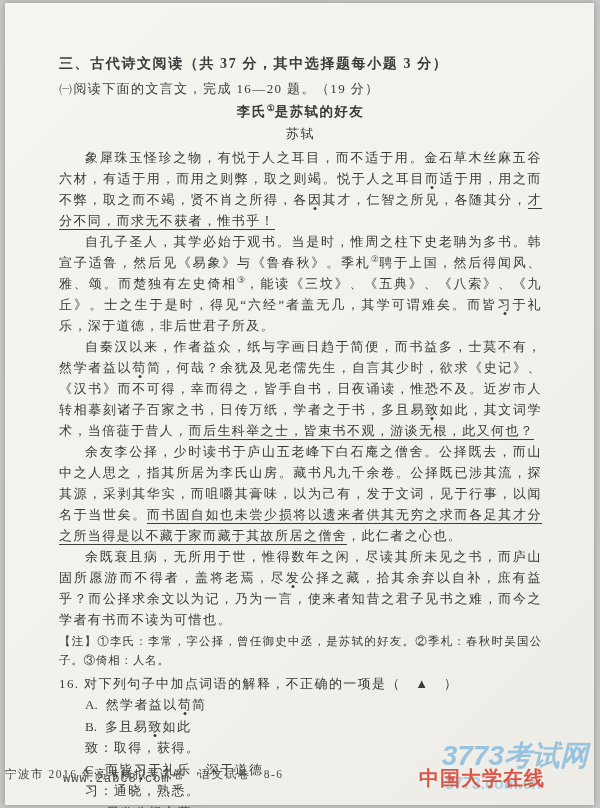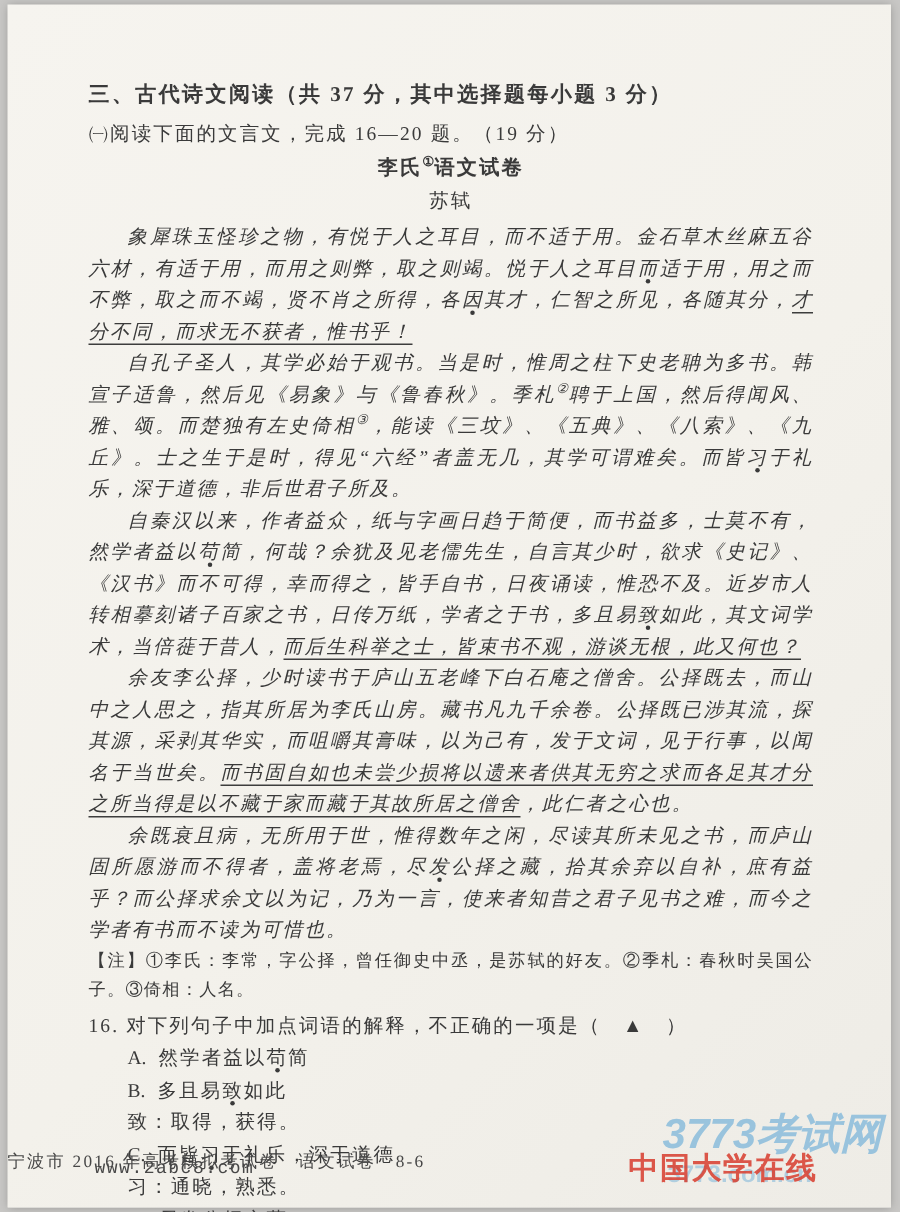--- a/index.html
+++ b/index.html
@@ -32,21 +32,21 @@
   }
   .instruction { margin-bottom: 2px; }
   .passage-title {
     text-align: center;
     font-weight: 600;
     font-size: 13.5px;
     margin: 2px 0 1px 0;
   }
   .passage-author { text-align: center; margin-bottom: 3px; }
   sup { font-size: 9px; letter-spacing: 0; vertical-align: super; line-height: 0; }
-  p.para { text-indent: 2em; font-style: italic; }
+  p.para { text-indent: 2em; }
   .ul { border-bottom: 1.2px solid #3d3d3d; padding-bottom: 1px; }
   .dch { position: relative; }
   .dch::after {
     content: "";
     position: absolute;
     left: 50%; bottom: -3px;
     transform: translateX(-50%);
     width: 3px; height: 3px;
     border-radius: 50%;
     background: #3a3a3a;
@@ -125,21 +125,21 @@
 </style>
 </head>
 <body>
 
 <div class="paper">
   <div class="content">
 
     <div class="section-heading">三、古代诗文阅读（共 37 分，其中选择题每小题 3 分）</div>
     <div class="instruction">㈠阅读下面的文言文，完成 16—20 题。（19 分）</div>
 
-    <div class="passage-title"><span>李氏</span><sup>①</sup><span>语文试卷</span></div>
+    <div class="passage-title"><span>李氏</span><sup>①</sup><span>是苏轼的好友</span></div>
     <div class="passage-author">苏轼</div>
 
     <p class="para"><span>象犀珠玉怪珍之物，有悦于人之耳目，而不适于用。金石草木丝麻五谷六材，有适于用，而用之则弊，取之则竭。悦于人之耳目</span><span class="dch">而</span><span>适于用，用之而不弊，取之而不竭，贤不肖之所得，各</span><span class="dch">因</span><span>其才，仁智之所见，各随其分，</span><span class="ul">才分不同，而求无不获者，惟书乎！</span></p>
 
     <p class="para"><span>自孔子圣人，其学必始于观书。当是时，惟周之柱下史老聃为多书。韩宣子适鲁，然后见《易象》与《鲁春秋》。季札</span><sup>②</sup><span>聘于上国，然后得闻风、雅、颂。而楚独有左史倚相</span><sup>③</sup><span>，能读《三坟》、《五典》、《八索》、《九丘》。士之生于是时，得见“六经”者盖无几，其学可谓难矣。而皆</span><span class="dch">习</span><span>于礼乐，深于道德，非后世君子所及。</span></p>
 
     <p class="para"><span>自秦汉以来，作者益众，纸与字画日趋于简便，而书益多，士莫不有，然学者益以</span><span class="dch">苟</span><span>简，何哉？余犹及见老儒先生，自言其少时，欲求《史记》、《汉书》而不可得，幸而得之，皆手自书，日夜诵读，惟恐不及。近岁市人转相摹刻诸子百家之书，日传万纸，学者之于书，多且易</span><span class="dch">致</span><span>如此，其文词学术，当倍蓰于昔人，</span><span class="ul">而后生科举之士，皆束书不观，游谈无根，此又何也？</span></p>
 
     <p class="para"><span>余友李公择，少时读书于庐山五老峰下白石庵之僧舍。公择既去，而山中之人思之，指其所居为李氏山房。藏书凡九千余卷。公择既已涉其流，探其源，采剥其华实，而咀嚼其膏味，以为己有，发于文词，见于行事，以闻名于当世矣。</span><span class="ul">而书固自如也未尝少损将以遗来者供其无穷之求而各足其才分之所当得是以不藏于家而藏于其故所居之僧舍</span><span>，此仁者之心也。</span></p>
 

